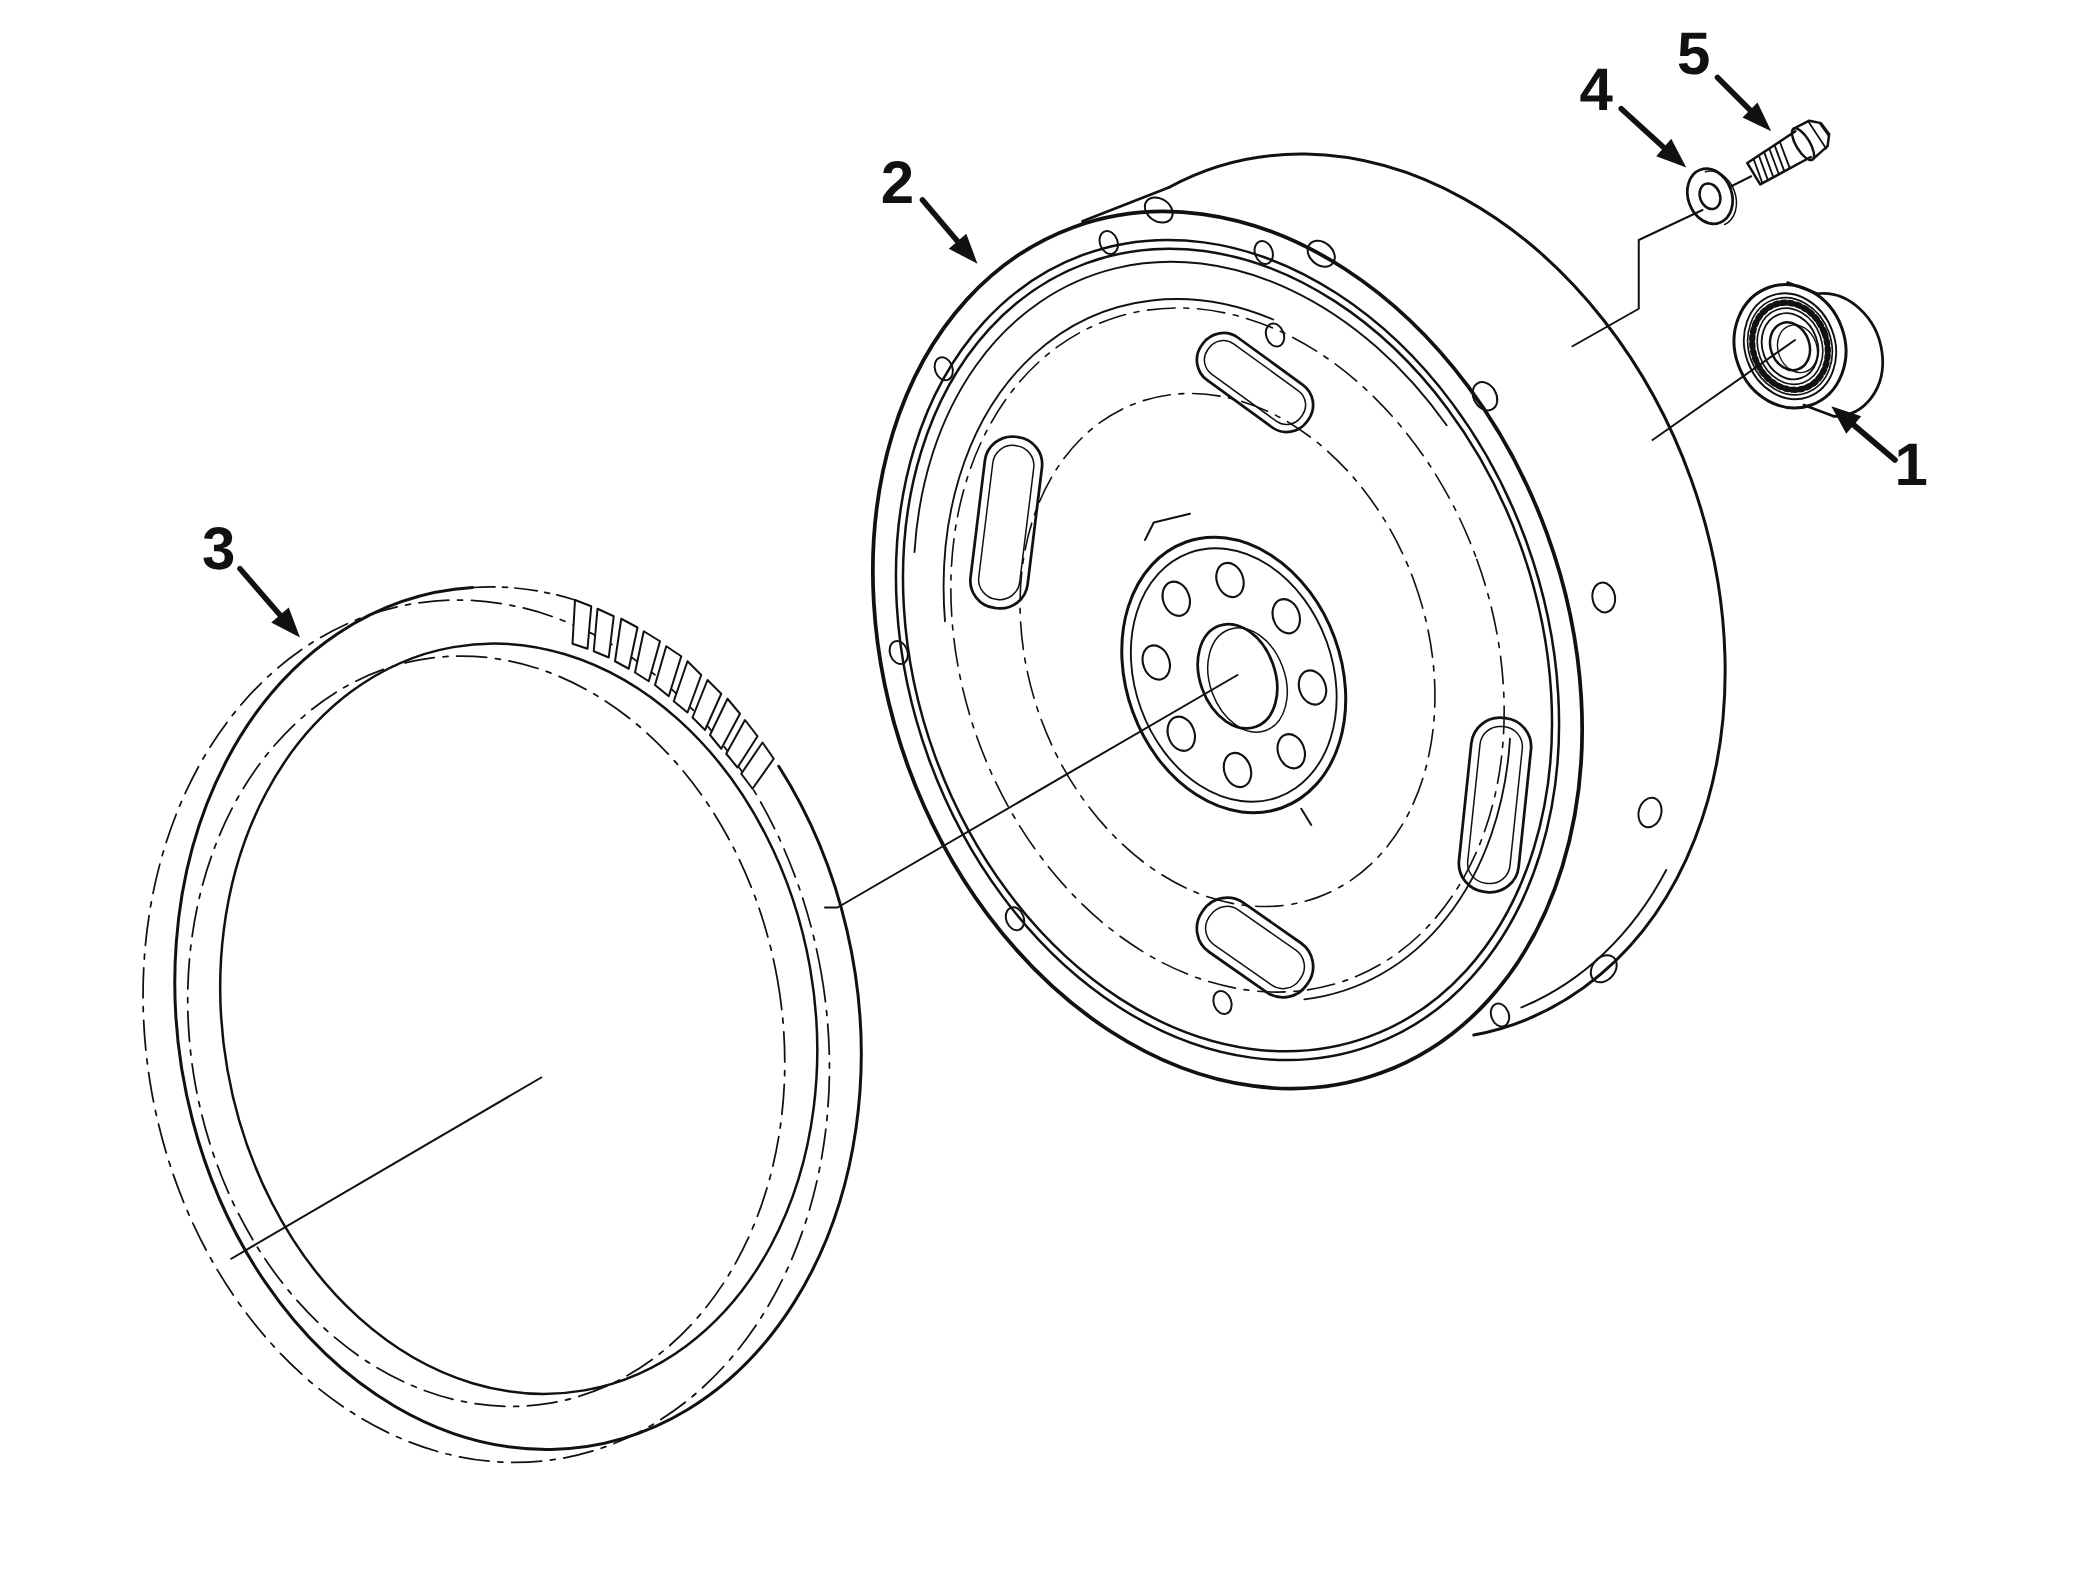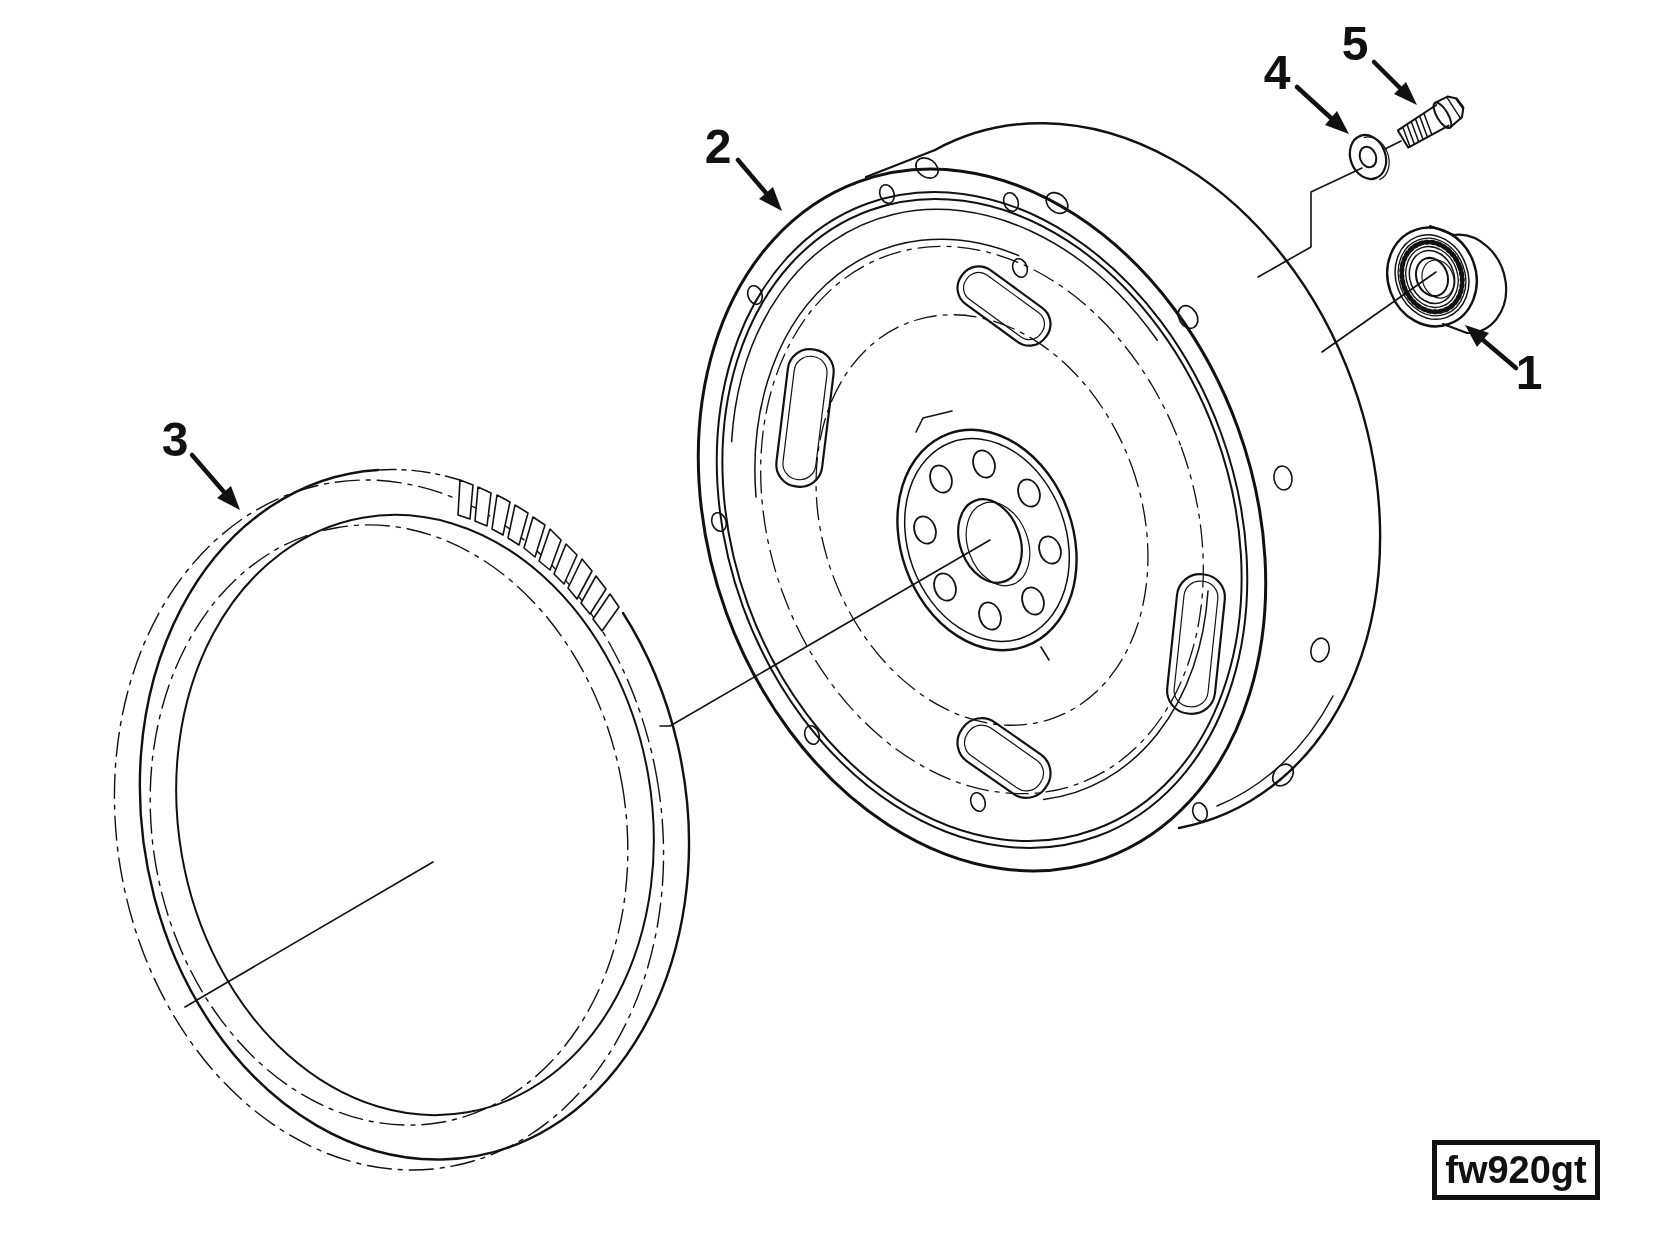--- a/index.html
+++ b/index.html
@@ -176,17 +176,14 @@
       </g>
     </g>
   </svg>
 
   <div class="callout" style="left:1529px;top:373px;">1</div>
   <div class="callout" style="left:718px;top:147px;">2</div>
   <div class="callout" style="left:175px;top:440px;">3</div>
   <div class="callout" style="left:1277px;top:73px;">4</div>
   <div class="callout" style="left:1355px;top:44px;">5</div>
 
-  <div class="figure-box">
-    <span>fw920gt</span>
-  </div>
 
 </div>
 
 </body></html>

